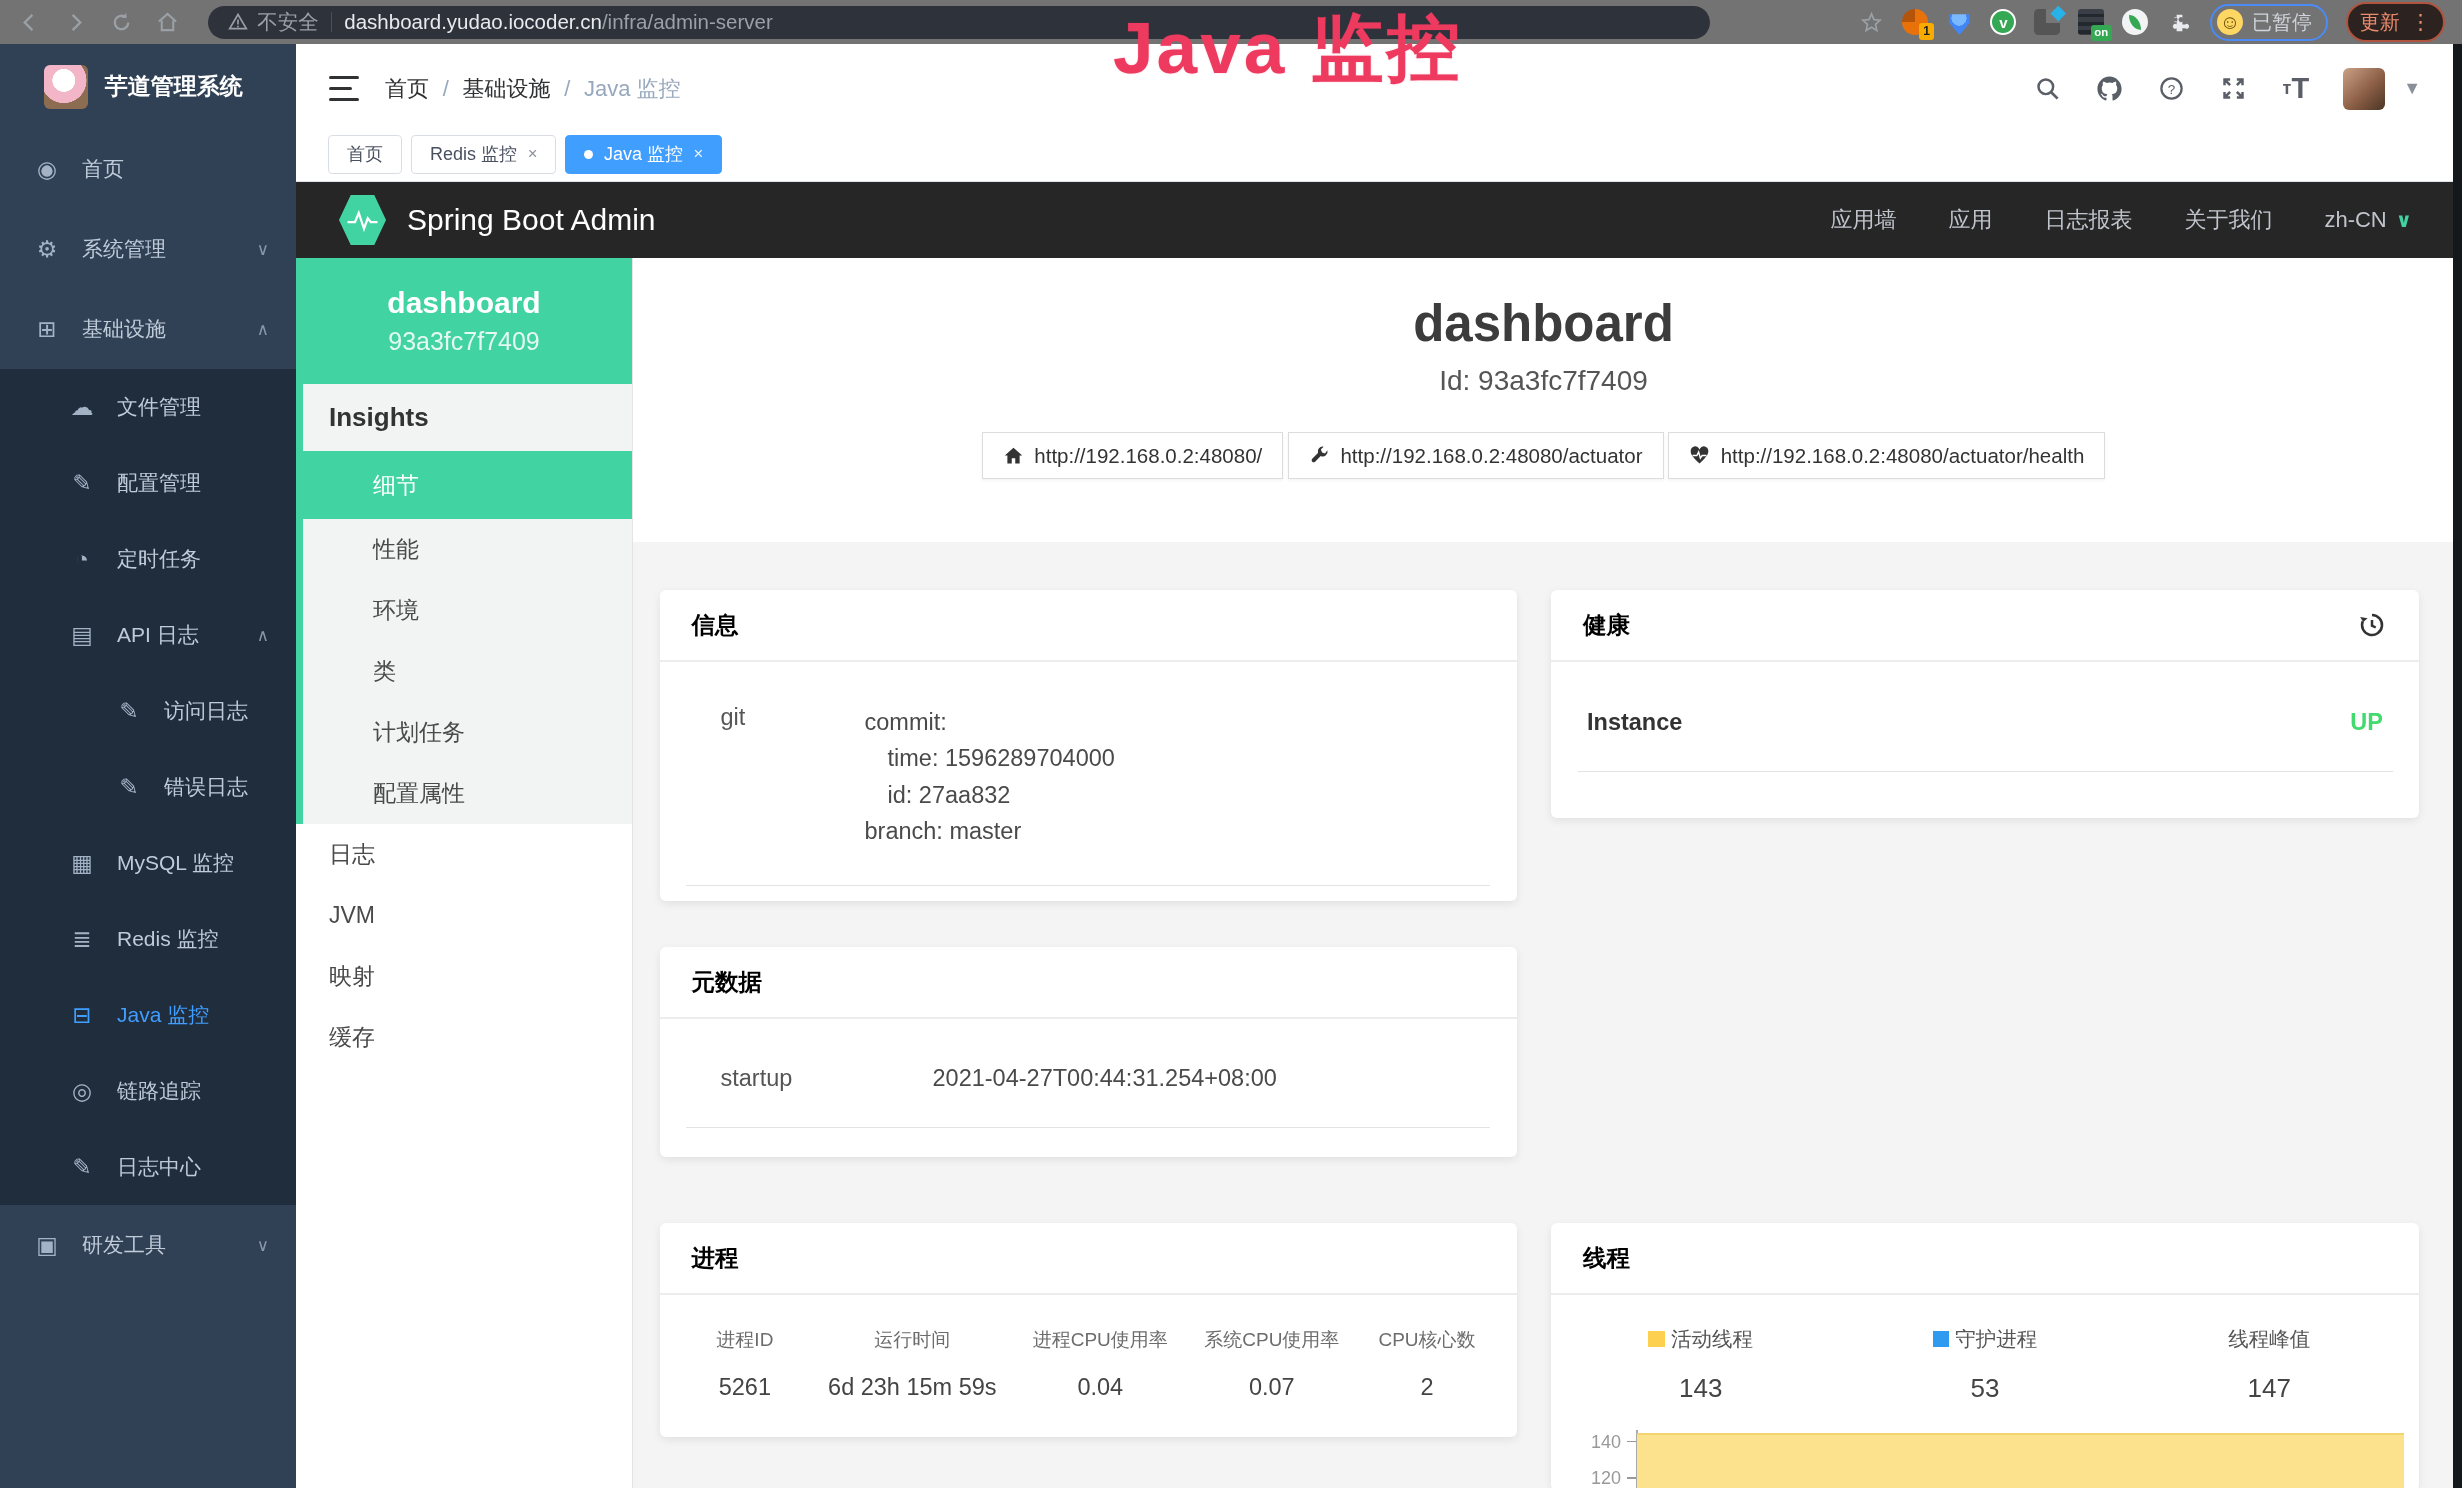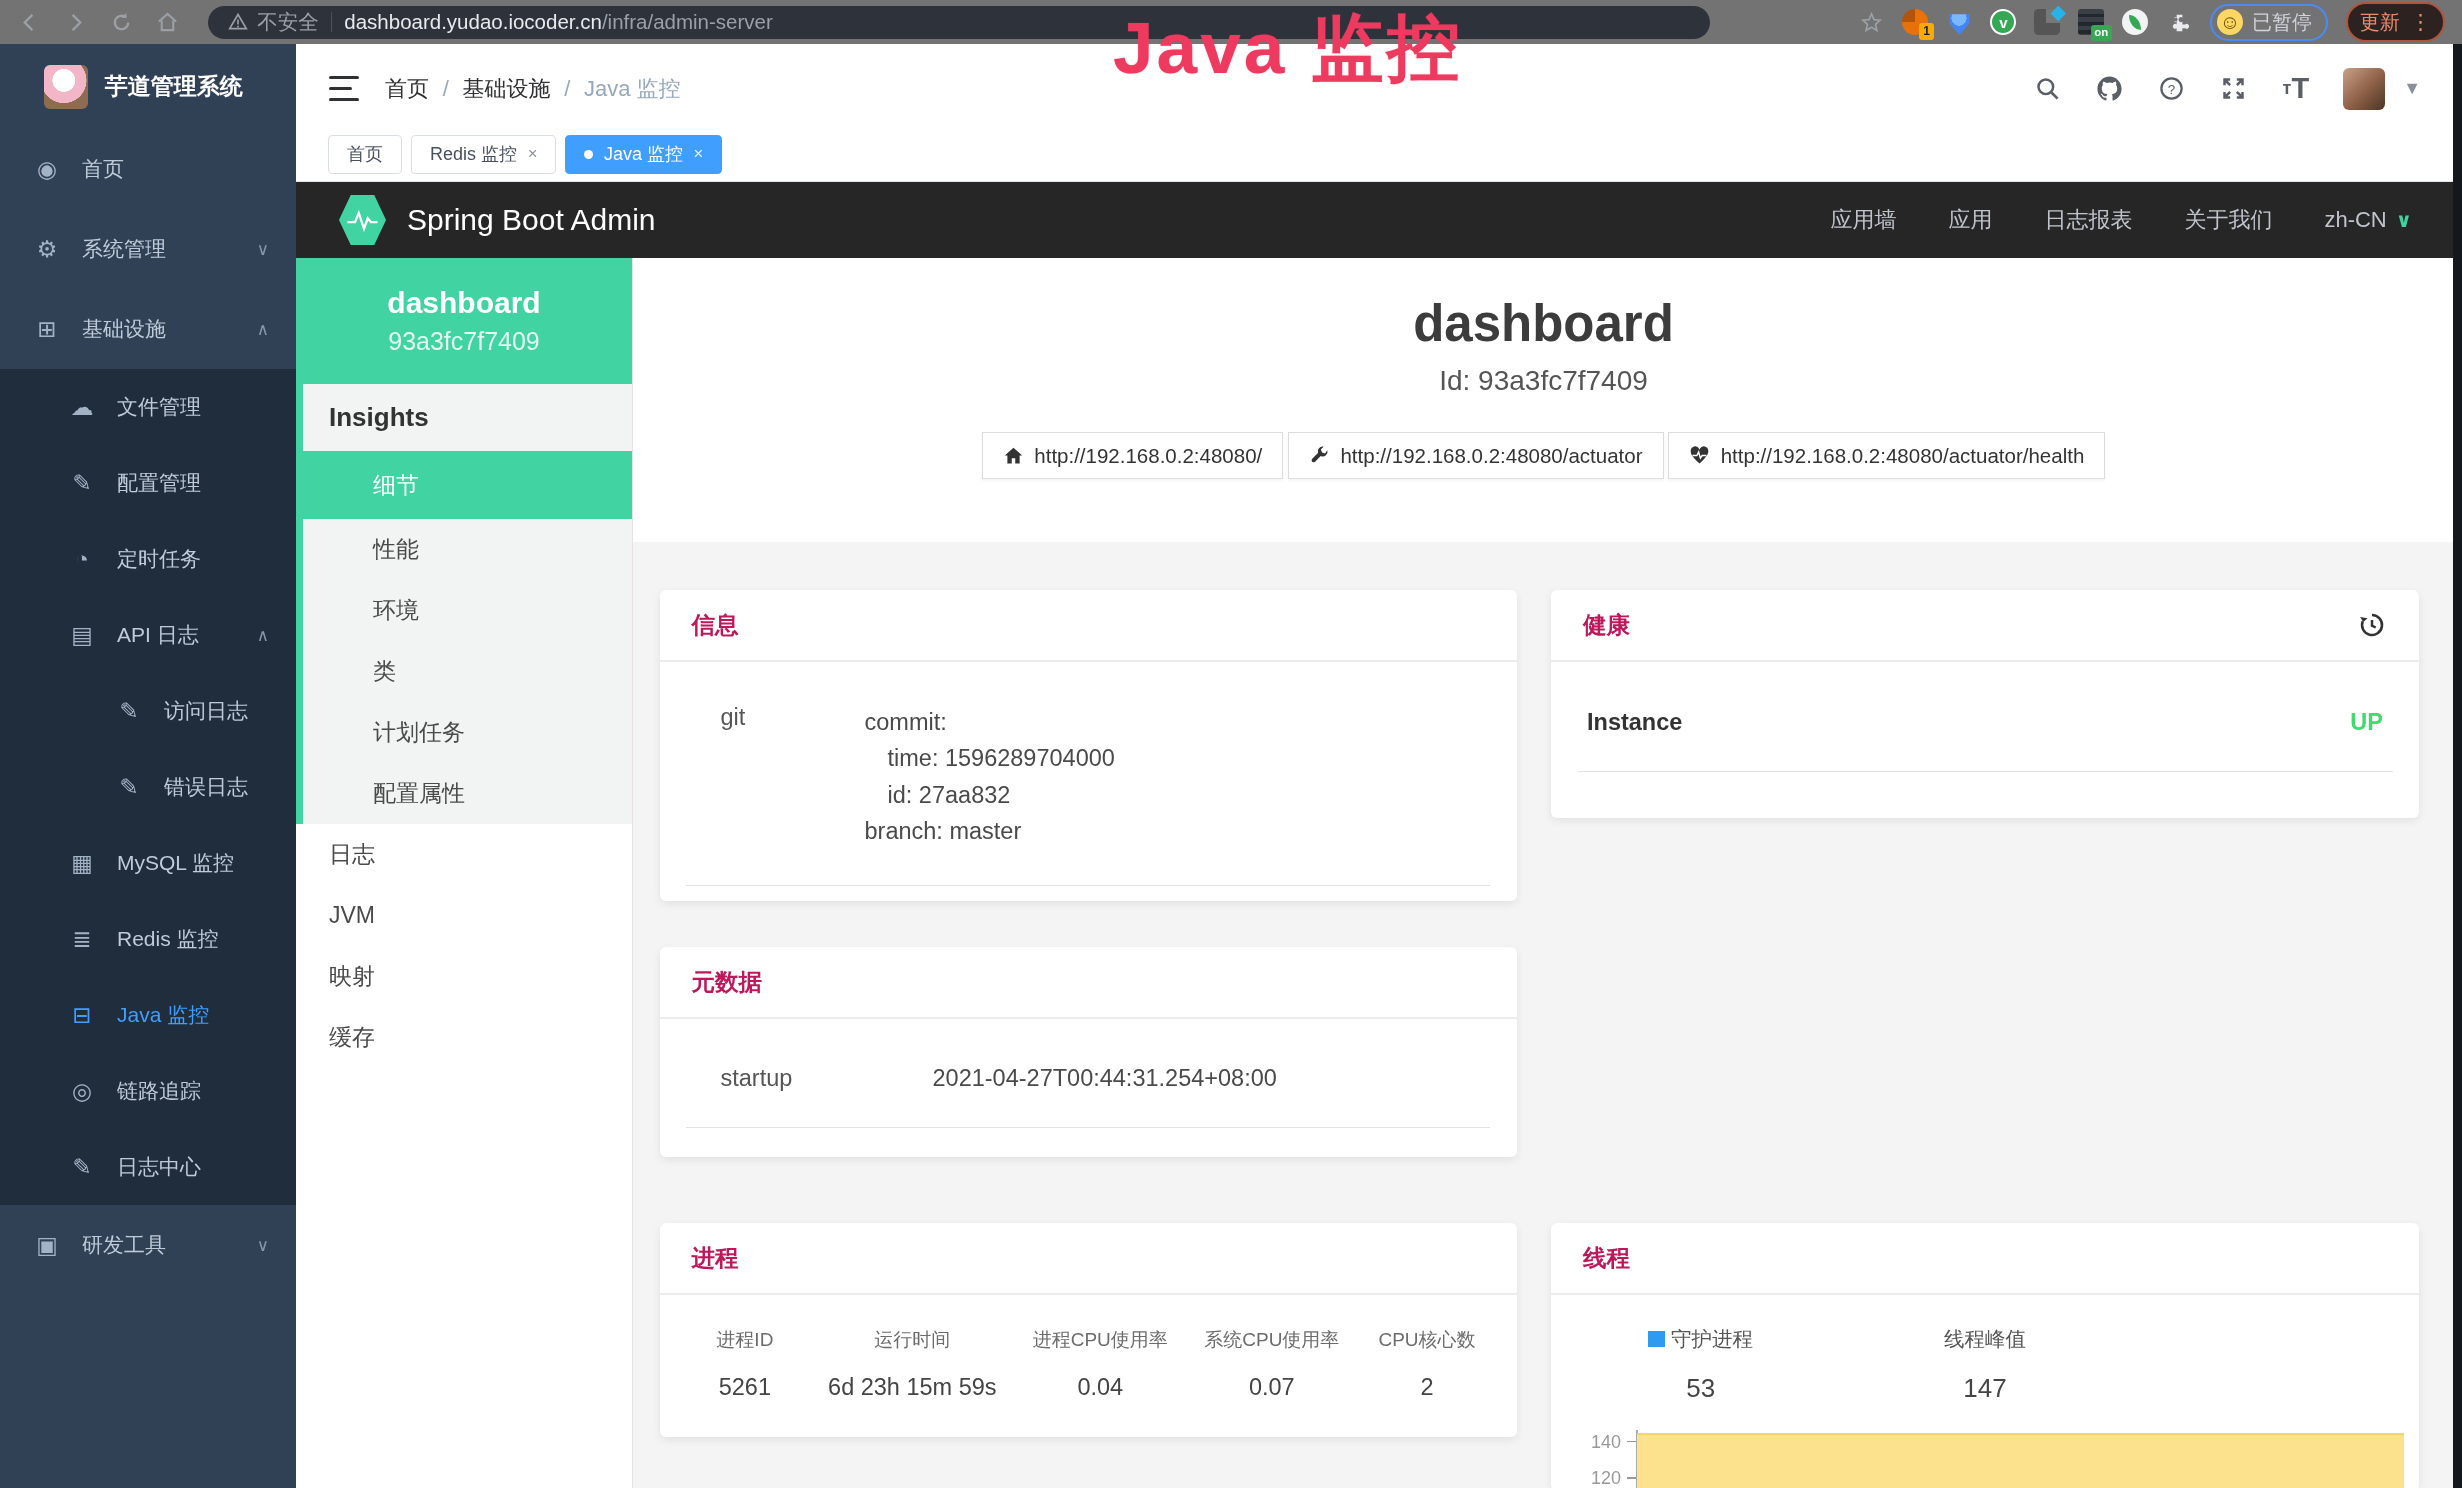--- a/index.html
+++ b/index.html
@@ -106,21 +106,21 @@
   .sba-content{flex:1;position:relative;background:#f4f4f4;overflow:hidden;}
   .hero{position:absolute;left:0;top:0;right:0;height:284px;background:#fff;}
   .hero-title{padding-top:36px;text-align:center;font-size:51px;font-weight:600;color:#3c3c3c;}
   .hero-id{margin-top:12px;text-align:center;font-size:28px;color:#555;}
   .links-row{margin-top:35px;display:flex;justify-content:center;gap:4.6px;}
   .link-btn{display:flex;align-items:center;gap:10.6px;border:1.5px solid #dcdcdc;background:#fff;
             padding:10.6px 20px;font-size:20.5px;color:#333;box-shadow:0 1.5px 3px rgba(0,0,0,.05);cursor:pointer;}
 
   .card{position:absolute;background:#fff;border-radius:6px;box-shadow:0 3px 9px rgba(0,0,0,.08);overflow:hidden;}
   .card-h{height:72px;display:flex;align-items:center;padding:0 32px;font-size:23.5px;font-weight:bold;
-          color:#be185d;border-bottom:2.3px solid #ececec;}
+          color:#000000;border-bottom:2.3px solid #ececec;}
   .card-h .spacer{flex:1;}
   .kv{display:flex;align-items:flex-start;padding:42px 34px 0 61px;font-size:23.5px;color:#4a4a4a;}
   .kv .k{width:144px;flex:0 0 auto;color:#555;}
   .kv .v{line-height:1.55;}
   .ind1{padding-left:23px;}
   .divider{border-top:1.5px solid #e3e3e3;margin:35px 26.5px 0 26.5px;}
   .health-row{display:flex;align-items:center;justify-content:space-between;padding:47px 36px 0 36px;}
   .health-row .lbl{font-size:23.5px;font-weight:bold;color:#333;}
   .health-row .up{font-size:23.5px;font-weight:bold;}
   .meta-row{display:flex;align-items:flex-start;padding:46px 34px 0 61px;font-size:23.5px;color:#4a4a4a;}
@@ -497,20 +497,27 @@
                 <div class="v">2</div>
               </div>
           </div>
         </div>
 
         <div class="card" style="left:918px;top:965px;width:868px;height:268px;">
           <div class="card-h">线程</div>
           <div class="legend-row">
             <div class="leg">
               <div class="lab">
+                  <span class="sw" style="background:#fdd14f;"></span>
+                  <span>活动线程</span>
+                </div>
+              <div class="val">143</div>
+            </div>
+            <div class="leg">
+              <div class="lab">
                   <span class="sw" style="background:#2e9bf0;"></span>
                   <span>守护进程</span>
                 </div>
               <div class="val">53</div>
             </div>
             <div class="leg">
               <div class="lab">
                   <span>线程峰值</span>
                 </div>
               <div class="val">147</div>

